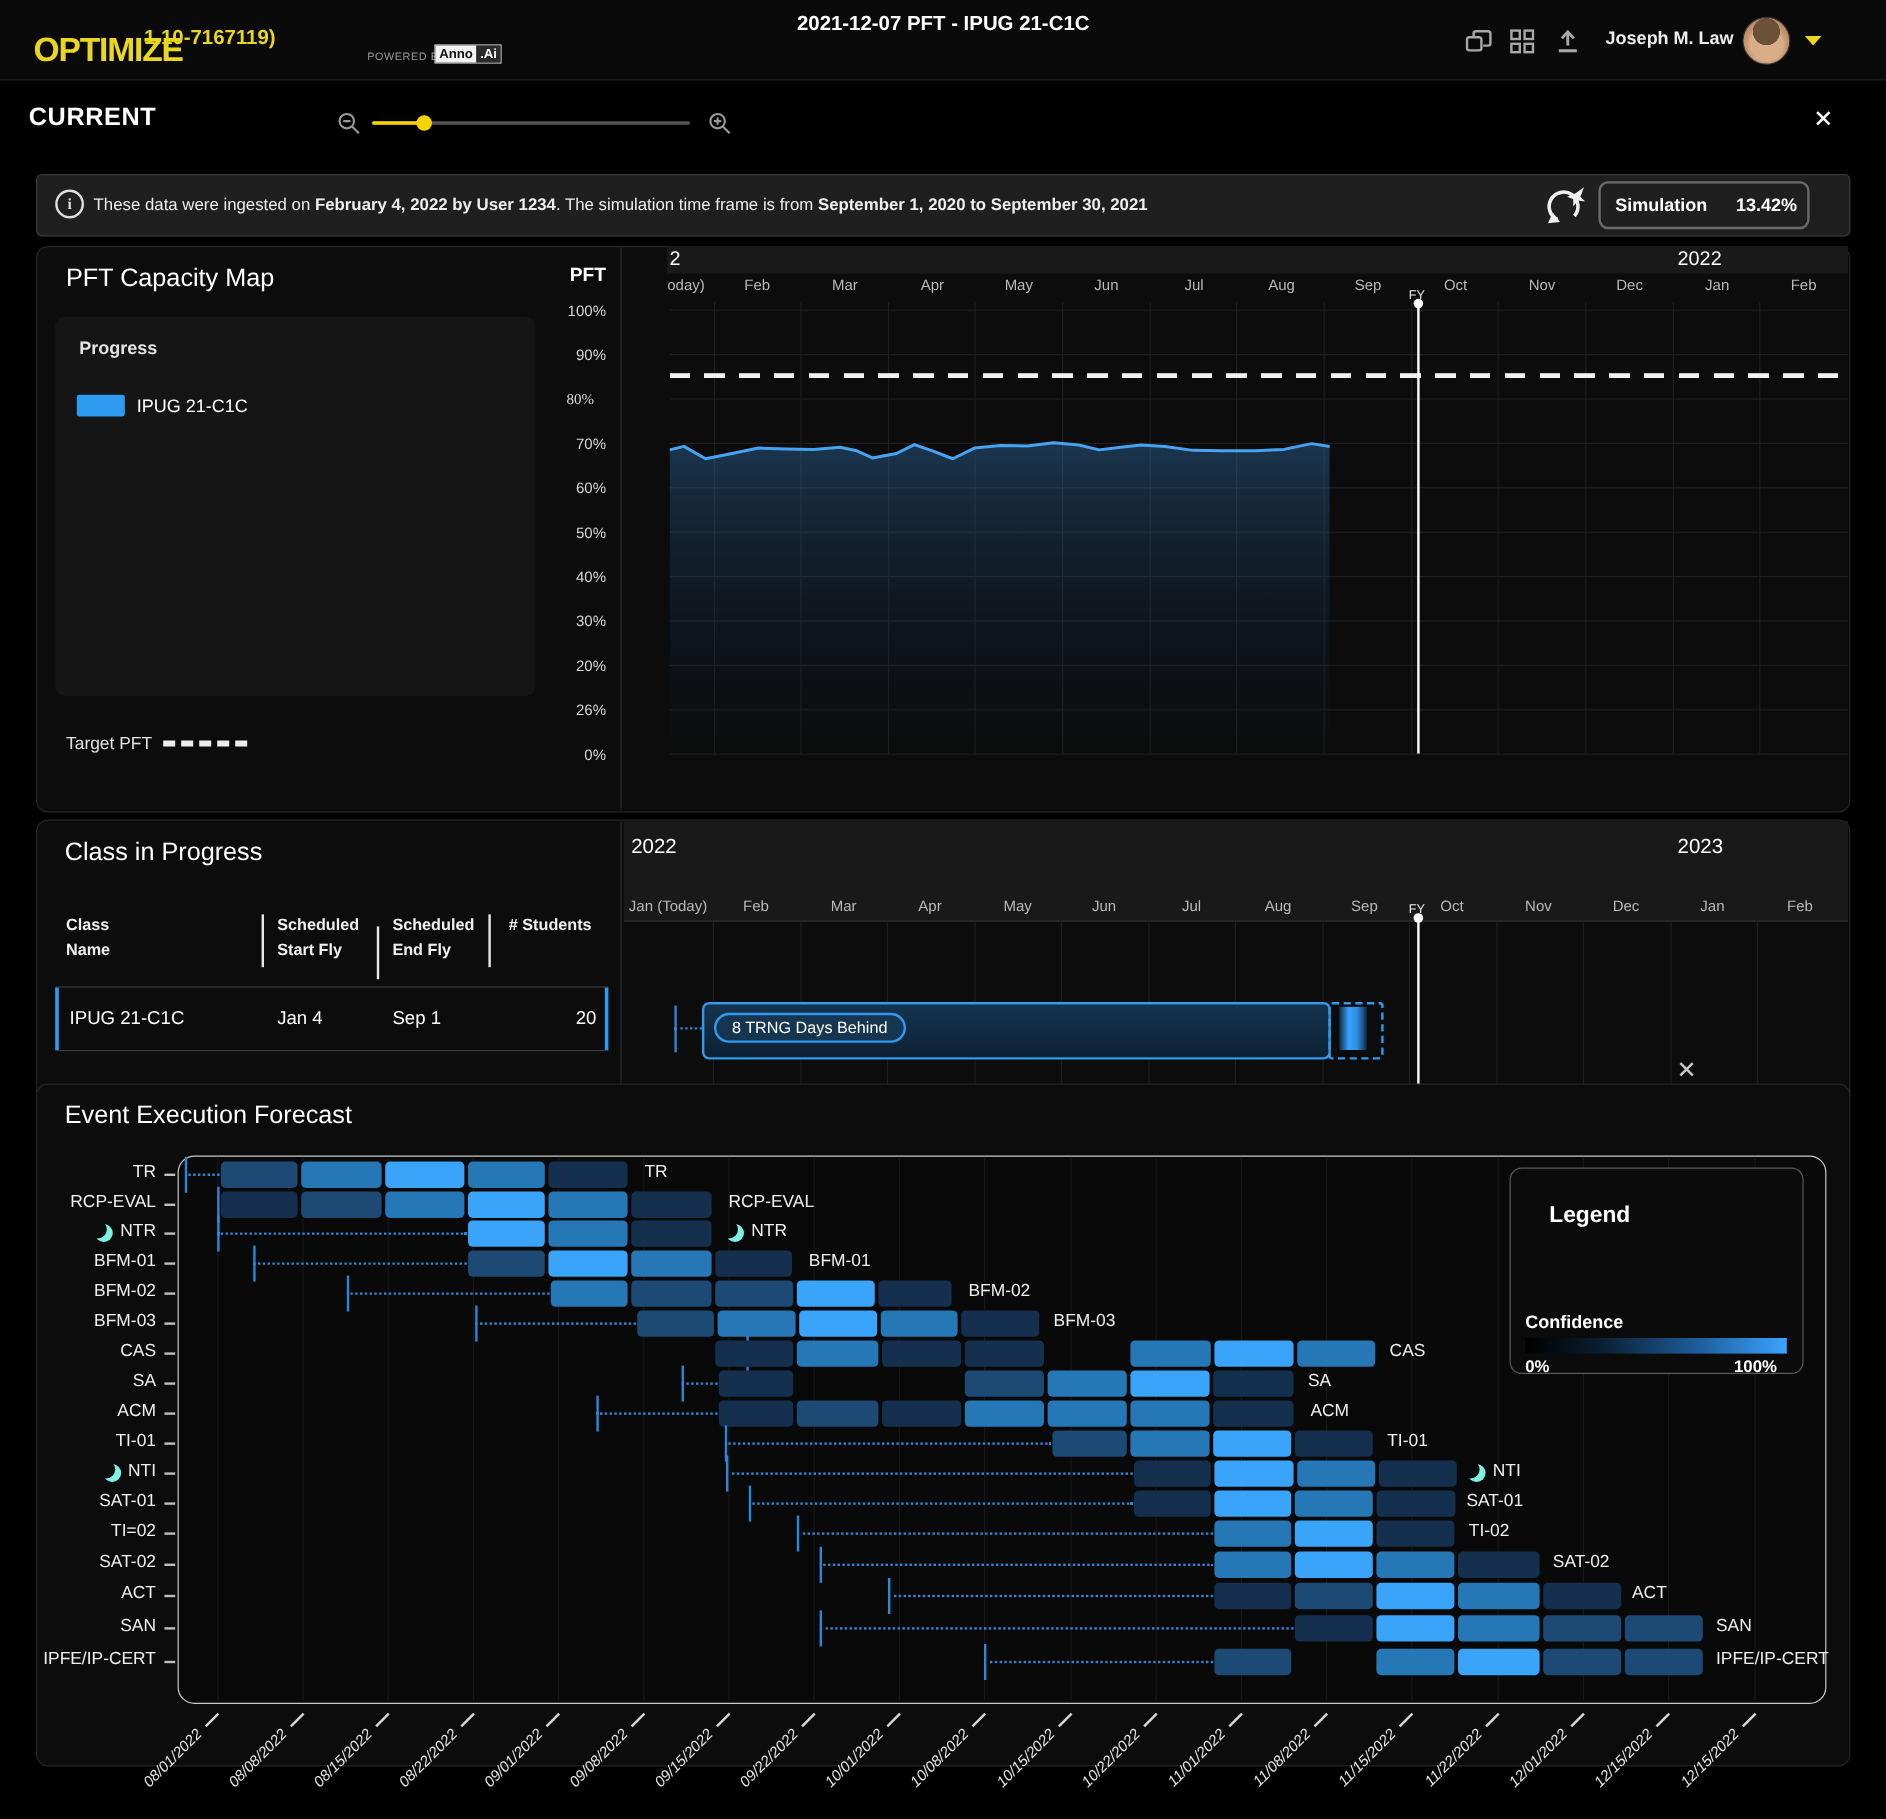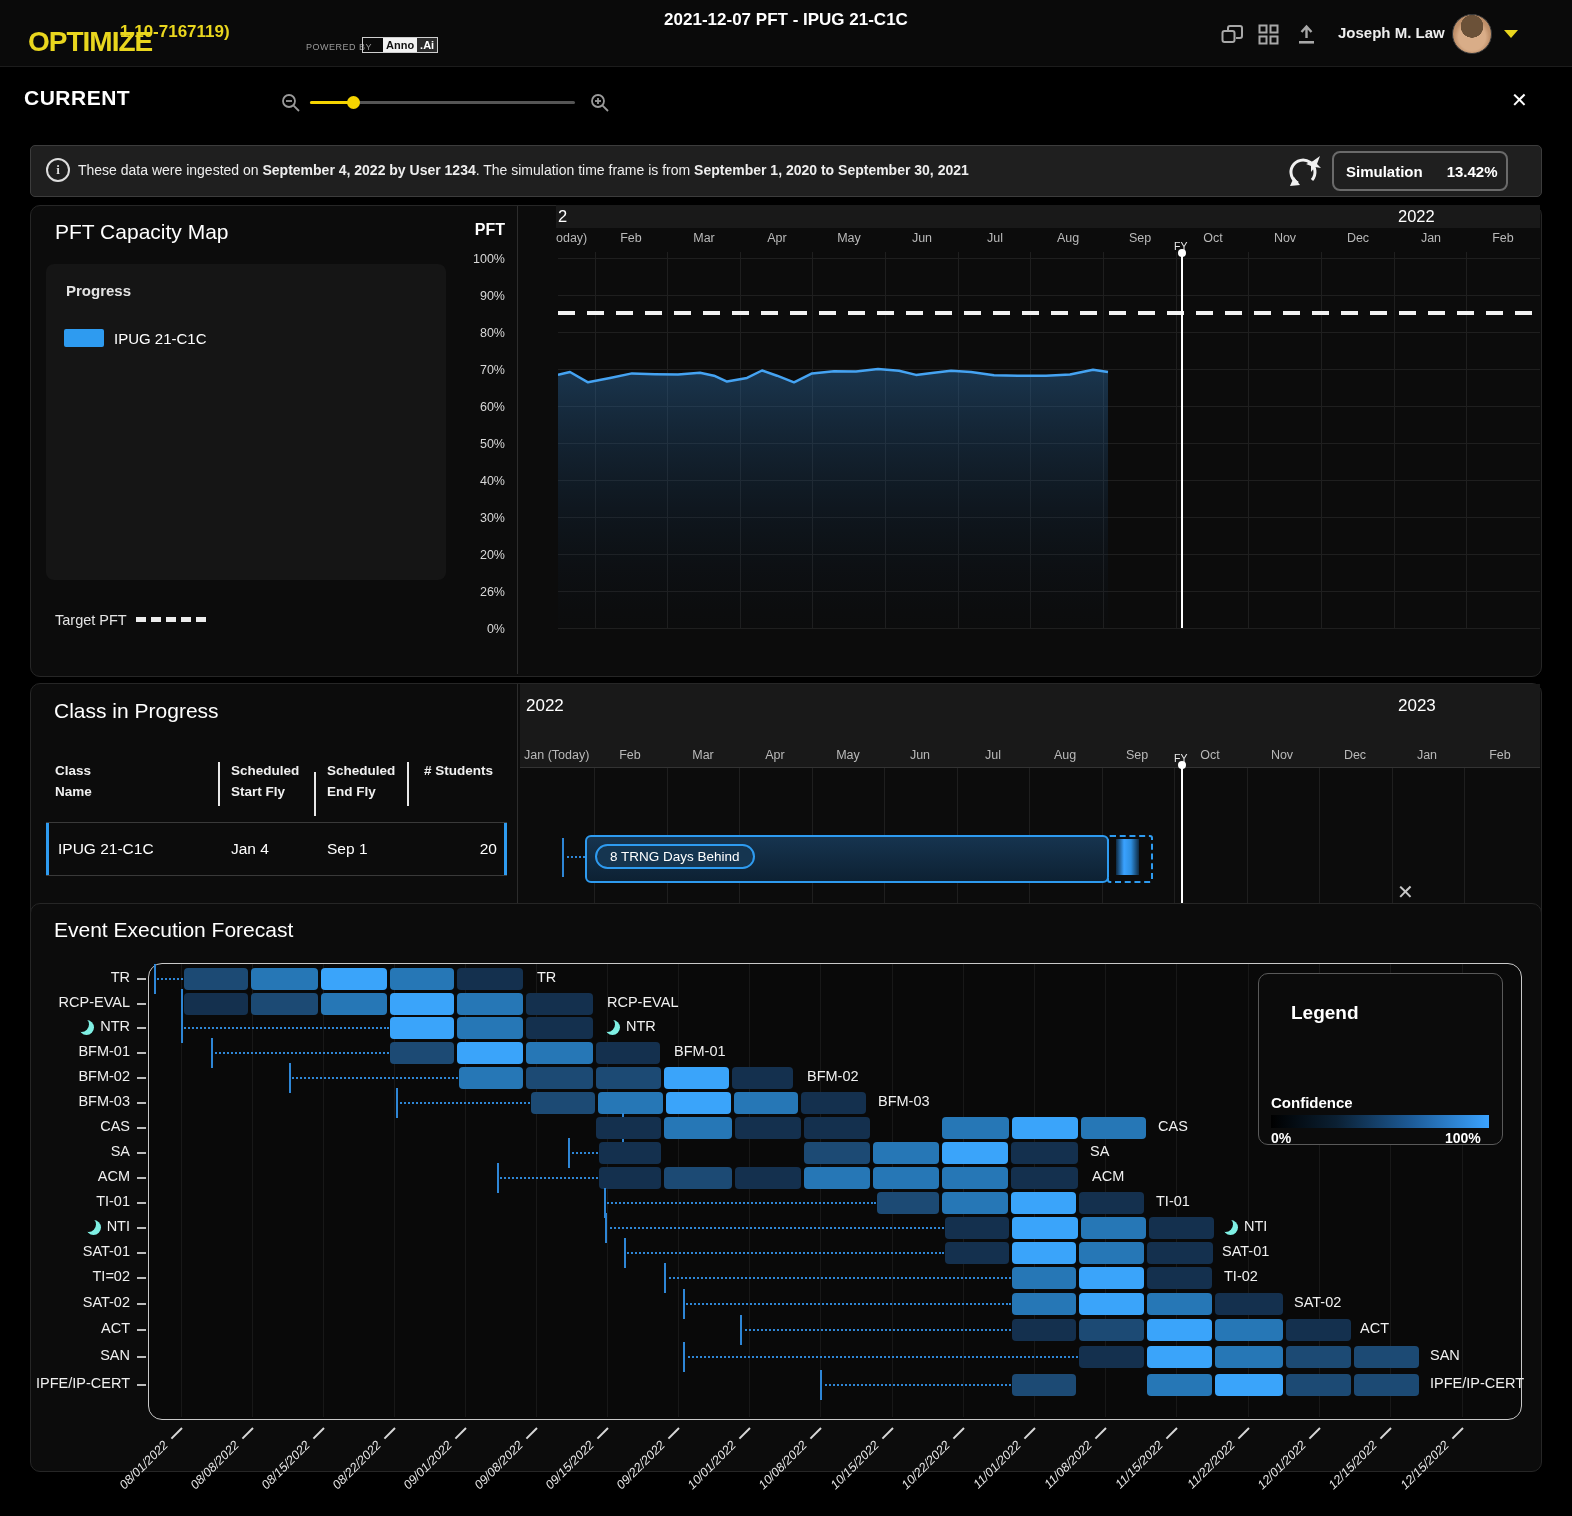--- a/index.html
+++ b/index.html
@@ -5,21 +5,21 @@
   html,body{margin:0;padding:0;background:#000;}
   .stage{position:relative;width:1572px;height:1516px;background:#000;overflow:hidden;
          font-family:"Liberation Sans",sans-serif;color:#eee;}
   .abs{position:absolute;}
   
   .topbar{left:0;top:0;width:1572px;height:66px;background:#0a0a0a;border-bottom:1px solid #1c1c1c;}
   .logo{left:28px;top:14px;font-size:28px;font-weight:bold;color:#e9d61e;letter-spacing:-1px;margin-top:12px;}
   .version{left:120px;top:22px;font-size:17px;font-weight:bold;color:#e9d61e;}
   .poweredby{left:306px;top:42px;font-size:9px;color:#9a9a9a;letter-spacing:.5px;}
   .annologo{left:362px;top:37px;font-size:11px;font-weight:bold;border:1px solid #cfcfcf;display:flex;}
-  .annologo .a1{background:#f2f2f2;color:#111;padding:1px 3px;margin-left:20px;}
+  .annologo .a1{background:#f2f2f2;color:#111;padding:1px 3px;}
   .annologo .a2{background:#2b2b2b;color:#fff;padding:1px 3px;}
   .page-title{left:50%;top:10px;transform:translateX(-50%);font-size:17px;font-weight:bold;color:#fff;white-space:nowrap;}
   .user-name{left:1338px;top:24px;font-size:15px;font-weight:bold;color:#eee;}
   .avatar{left:1452px;top:14px;width:38px;height:38px;border-radius:50%;
           background:radial-gradient(circle at 50% 30%,#6b5138 0 34%,transparent 35%),
                      radial-gradient(circle at 50% 58%,#d9ad88 0 46%,#c2936d 60%,#a87b57 100%);
           background-color:#e8e4df;border:1px solid #333;}
   .caret{left:1504px;top:30px;width:0;height:0;border-left:7px solid transparent;border-right:7px solid transparent;border-top:8px solid #e9d61e;}
   .tb-icon{top:24px;color:#a8a8a8;}
   
@@ -143,21 +143,21 @@
         <line x1="5" y1="8" x2="11" y2="8" stroke="#9a9a9a" stroke-width="1.8"></line>
         <line x1="8" y1="5" x2="8" y2="11" stroke="#9a9a9a" stroke-width="1.8"></line>
         <line x1="12.6" y1="12.6" x2="18" y2="18" stroke="#9a9a9a" stroke-width="1.8"></line>
       </svg>
   </div>
   <div class="abs close-x" style="left:1511px;top:90px;">✕</div>
 
   <div class="abs banner"></div>
   <div class="abs info-icon">i</div>
   <div class="abs banner-text">
-    <span>These data were ingested on </span><b>September 4, 2022 by User 1234</b><span>. The simulation time frame is from </span><b>September 1, 2020 to September 30, 2021</b>
+    <span>These data were ingested on </span><b>February 4, 2022 by User 1234</b><span>. The simulation time frame is from </span><b>September 1, 2020 to September 30, 2021</b>
   </div>
   <div class="abs" style="left:1286px;top:152px;">
     <svg width="38" height="36" viewBox="0 0 38 36">
       <path d="M12 31 A 12 12 0 1 1 26 28" fill="none" stroke="#f0f0f0" stroke-width="3"></path>
       <polygon points="8,25 14,33 4,34" fill="#f0f0f0"></polygon>
       <path d="M27 9 l7 -5 l-3 8 l4 4 l-6 -1 l-4 5 l0 -6 l-5 -2 z" fill="#f0f0f0"></path>
     </svg>
   </div>
   <div class="abs simbox">
     <div class="cell">Simulation</div>
@@ -172,21 +172,21 @@
     <div class="abs" style="left:20px;top:18px;font-size:15px;font-weight:bold;color:#e4e4e4;">Progress</div>
     <div class="abs swatch" style="left:18px;top:65px;"></div>
     <div class="abs" style="left:68px;top:66px;font-size:15px;color:#fff;">IPUG 21-C1C</div>
   </div>
   <div class="abs" style="left:55px;top:612px;font-size:14.5px;color:#e4e4e4;">Target PFT</div>
   <div class="abs dash-swatch" style="left:136px;top:617px;"></div>
   <div class="abs" style="left:457px;top:221px;width:48px;text-align:right;font-size:16px;font-weight:bold;color:#fff;">PFT</div>
   <div id="c1-yticks">
       <div class="ytick" style="left: 457px; top: 252px; position: absolute;">100%</div>
       <div class="ytick" style="left: 457px; top: 289px; position: absolute;">90%</div>
-      <div class="ytick" style="left: 457px; top: 326px; position: absolute;">80%</div>
+      <div class="ytick" style="left: 447px; top: 326px; position: absolute; font-family: Liberation Serif, serif;">80%</div>
       <div class="ytick" style="left: 457px; top: 363px; position: absolute;">70%</div>
       <div class="ytick" style="left: 457px; top: 400px; position: absolute;">60%</div>
       <div class="ytick" style="left: 457px; top: 437px; position: absolute;">50%</div>
       <div class="ytick" style="left: 457px; top: 474px; position: absolute;">40%</div>
       <div class="ytick" style="left: 457px; top: 511px; position: absolute;">30%</div>
       <div class="ytick" style="left: 457px; top: 548px; position: absolute;">20%</div>
       <div class="ytick" style="left: 457px; top: 585px; position: absolute;">26%</div>
       <div class="ytick" style="left: 457px; top: 622px; position: absolute;">0%</div>
     </div>
 

